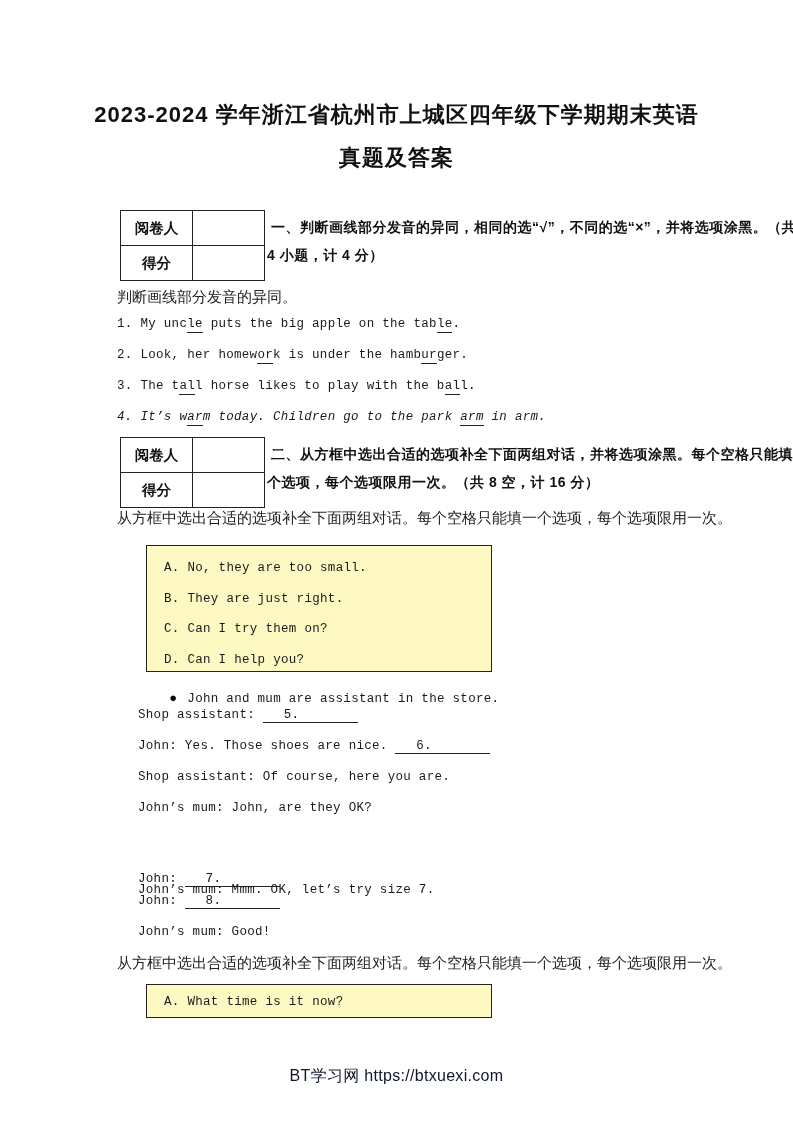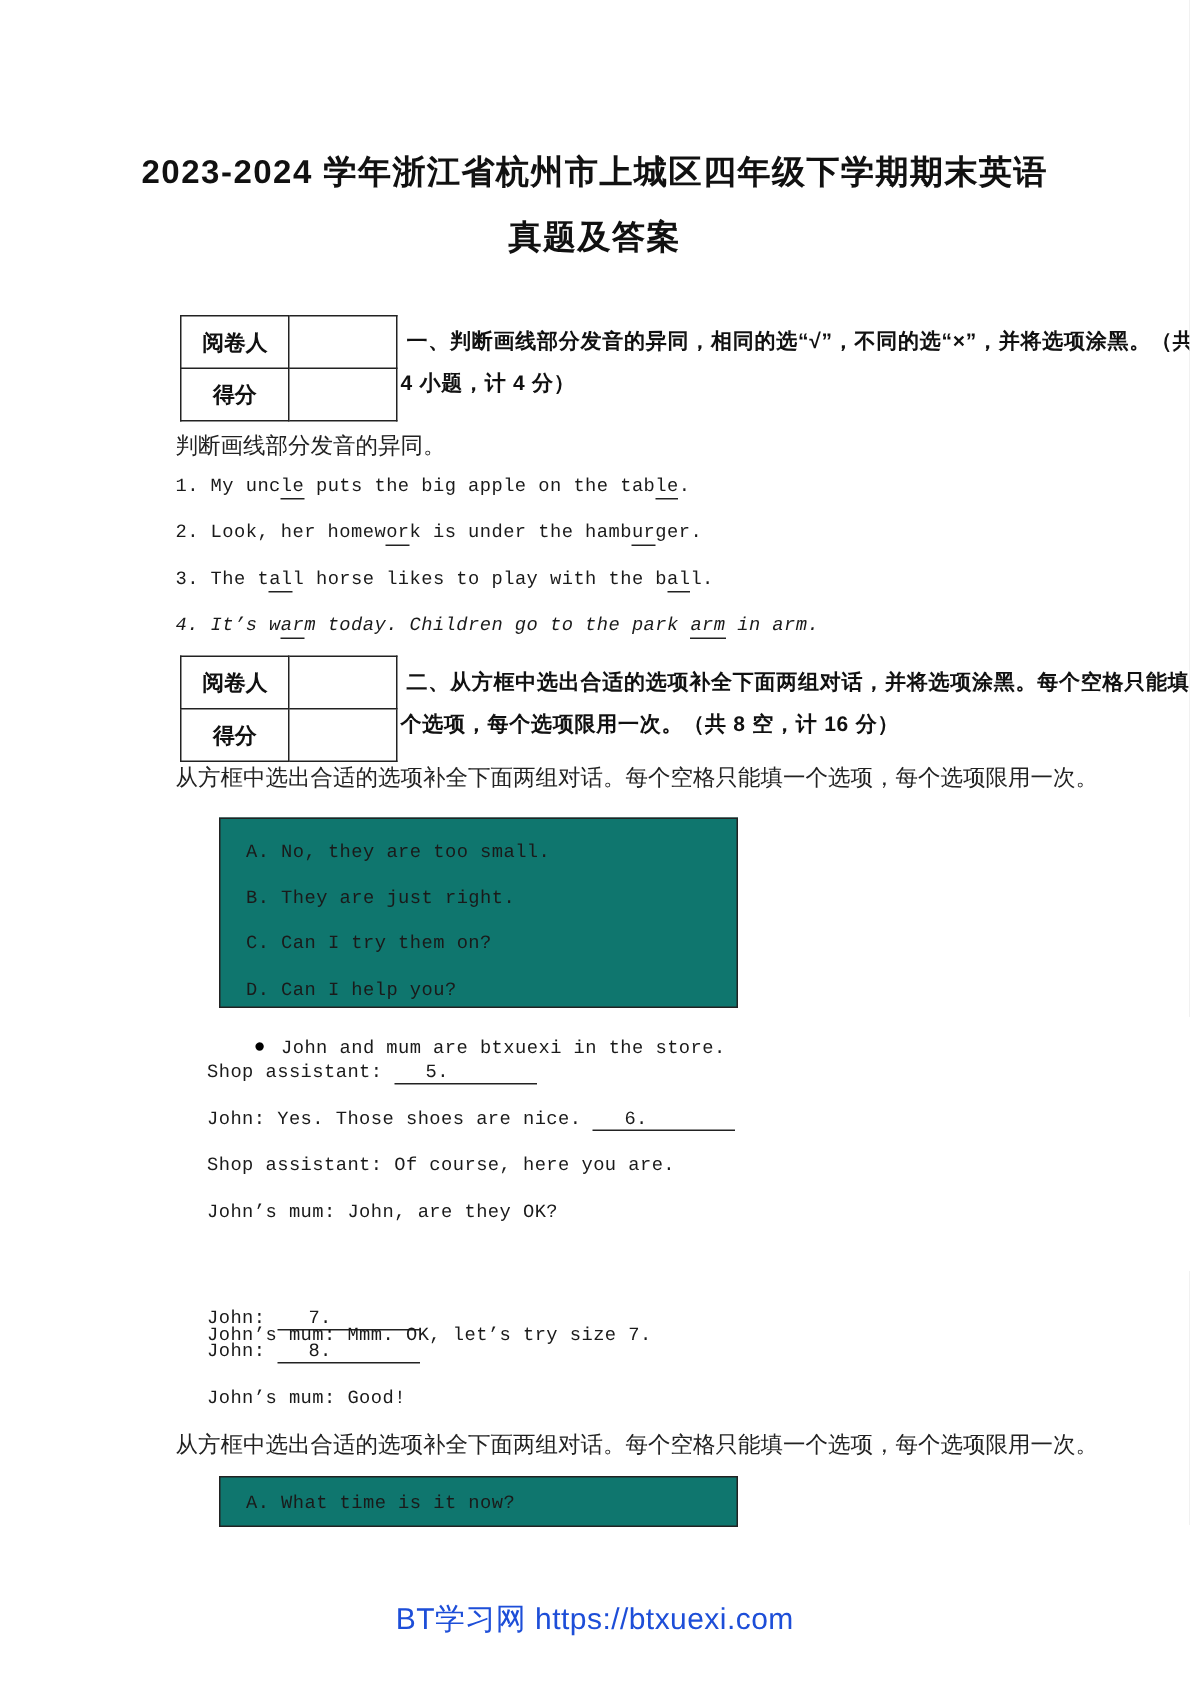--- a/index.html
+++ b/index.html
@@ -44,34 +44,34 @@
     font-size:12.5px;color:#1a1a1a;white-space:pre;letter-spacing:0.3px;
   }
   .useg{border-bottom:1.2px solid #222;padding-bottom:0.5px;}
   .blank{
     display:inline-block;width:95px;height:14px;
     border-bottom:1.2px solid #222;
     vertical-align:baseline;
   }
   .blank-label{padding-left:13px;}
   .opt-box{
-    border:1.6px solid #222;background:#0f766e;
+    border:1.6px solid #222;background:#fef9c3;
   }
   .opt-box .opt{
     font-family:"Liberation Mono","DejaVu Sans Mono",monospace;
     font-size:12.5px;letter-spacing:0.3px;color:#1a1a1a;
     padding-left:17px;line-height:30.5px;white-space:pre;
   }
   .bullet{
     display:inline-block;font-size:13px;color:#000;
     margin-right:10px;transform:translateY(-0.5px);
   }
   .footer{
     font-family:"Liberation Sans",sans-serif;
-    font-size:20px;color:#1d4ed8;letter-spacing:0.3px;text-align:center;
+    font-size:16px;color:#0f172a;letter-spacing:0.3px;text-align:center;
   }
 </style>
 </head>
 <body>
 
 <div class="page">
 
   <div class="abs center title" style="top:100px;">2023-2024 学年浙江省杭州市上城区四年级下学期期末英语</div>
   <div class="abs center title" style="top:143px;">真题及答案</div>
 
@@ -117,21 +117,21 @@
   <div class="abs cn" style="left:117px;top:509px;">从方框中选出合适的选项补全下面两组对话。每个空格只能填一个选项，每个选项限用一次。</div>
 
   <div class="abs opt-box" style="left:146px;top:545px;width:346px;height:127px;padding-top:7px;box-sizing:border-box;">
     <div class="opt">A. No, they are too small.</div>
     <div class="opt">B. They are just right.</div>
     <div class="opt">C. Can I try them on?</div>
     <div class="opt">D. Can I help you?</div>
   </div>
 
   <div class="abs mono" style="left:138px;top:677px;">
-    <span class="bullet">●</span><span>John and mum are btxuexi in the store.</span>
+    <span class="bullet">●</span><span>John and mum are assistant in the store.</span>
   </div>
   <div class="abs mono" style="left:138px;top:708px;"><span>Shop assistant: </span><span class="blank"><span class="blank-label"> 5.</span></span></div>
   <div class="abs mono" style="left:138px;top:739px;"><span>John: Yes. Those shoes are nice. </span><span class="blank"><span class="blank-label"> 6.</span></span></div>
   <div class="abs mono" style="left:138px;top:770px;text-align:right;"><span>Shop assistant: Of course, here you are.</span></div>
   <div class="abs mono" style="left:138px;top:801px;"><span>John’s mum: John, are they OK?</span></div>
   <div class="abs mono" style="left:138px;top:832px;margin-top:40px;"><span>John: </span><span class="blank"><span class="blank-label"> 7.</span></span></div>
   <div class="abs mono" style="left:138px;top:863px;margin-top:20px;"><span>John’s mum: Mmm. OK, let’s try size 7.</span></div>
   <div class="abs mono" style="left:138px;top:894px;"><span>John: </span><span class="blank"><span class="blank-label"> 8.</span></span></div>
   <div class="abs mono" style="left:138px;top:925px;"><span>John’s mum: Good!</span></div>
 

